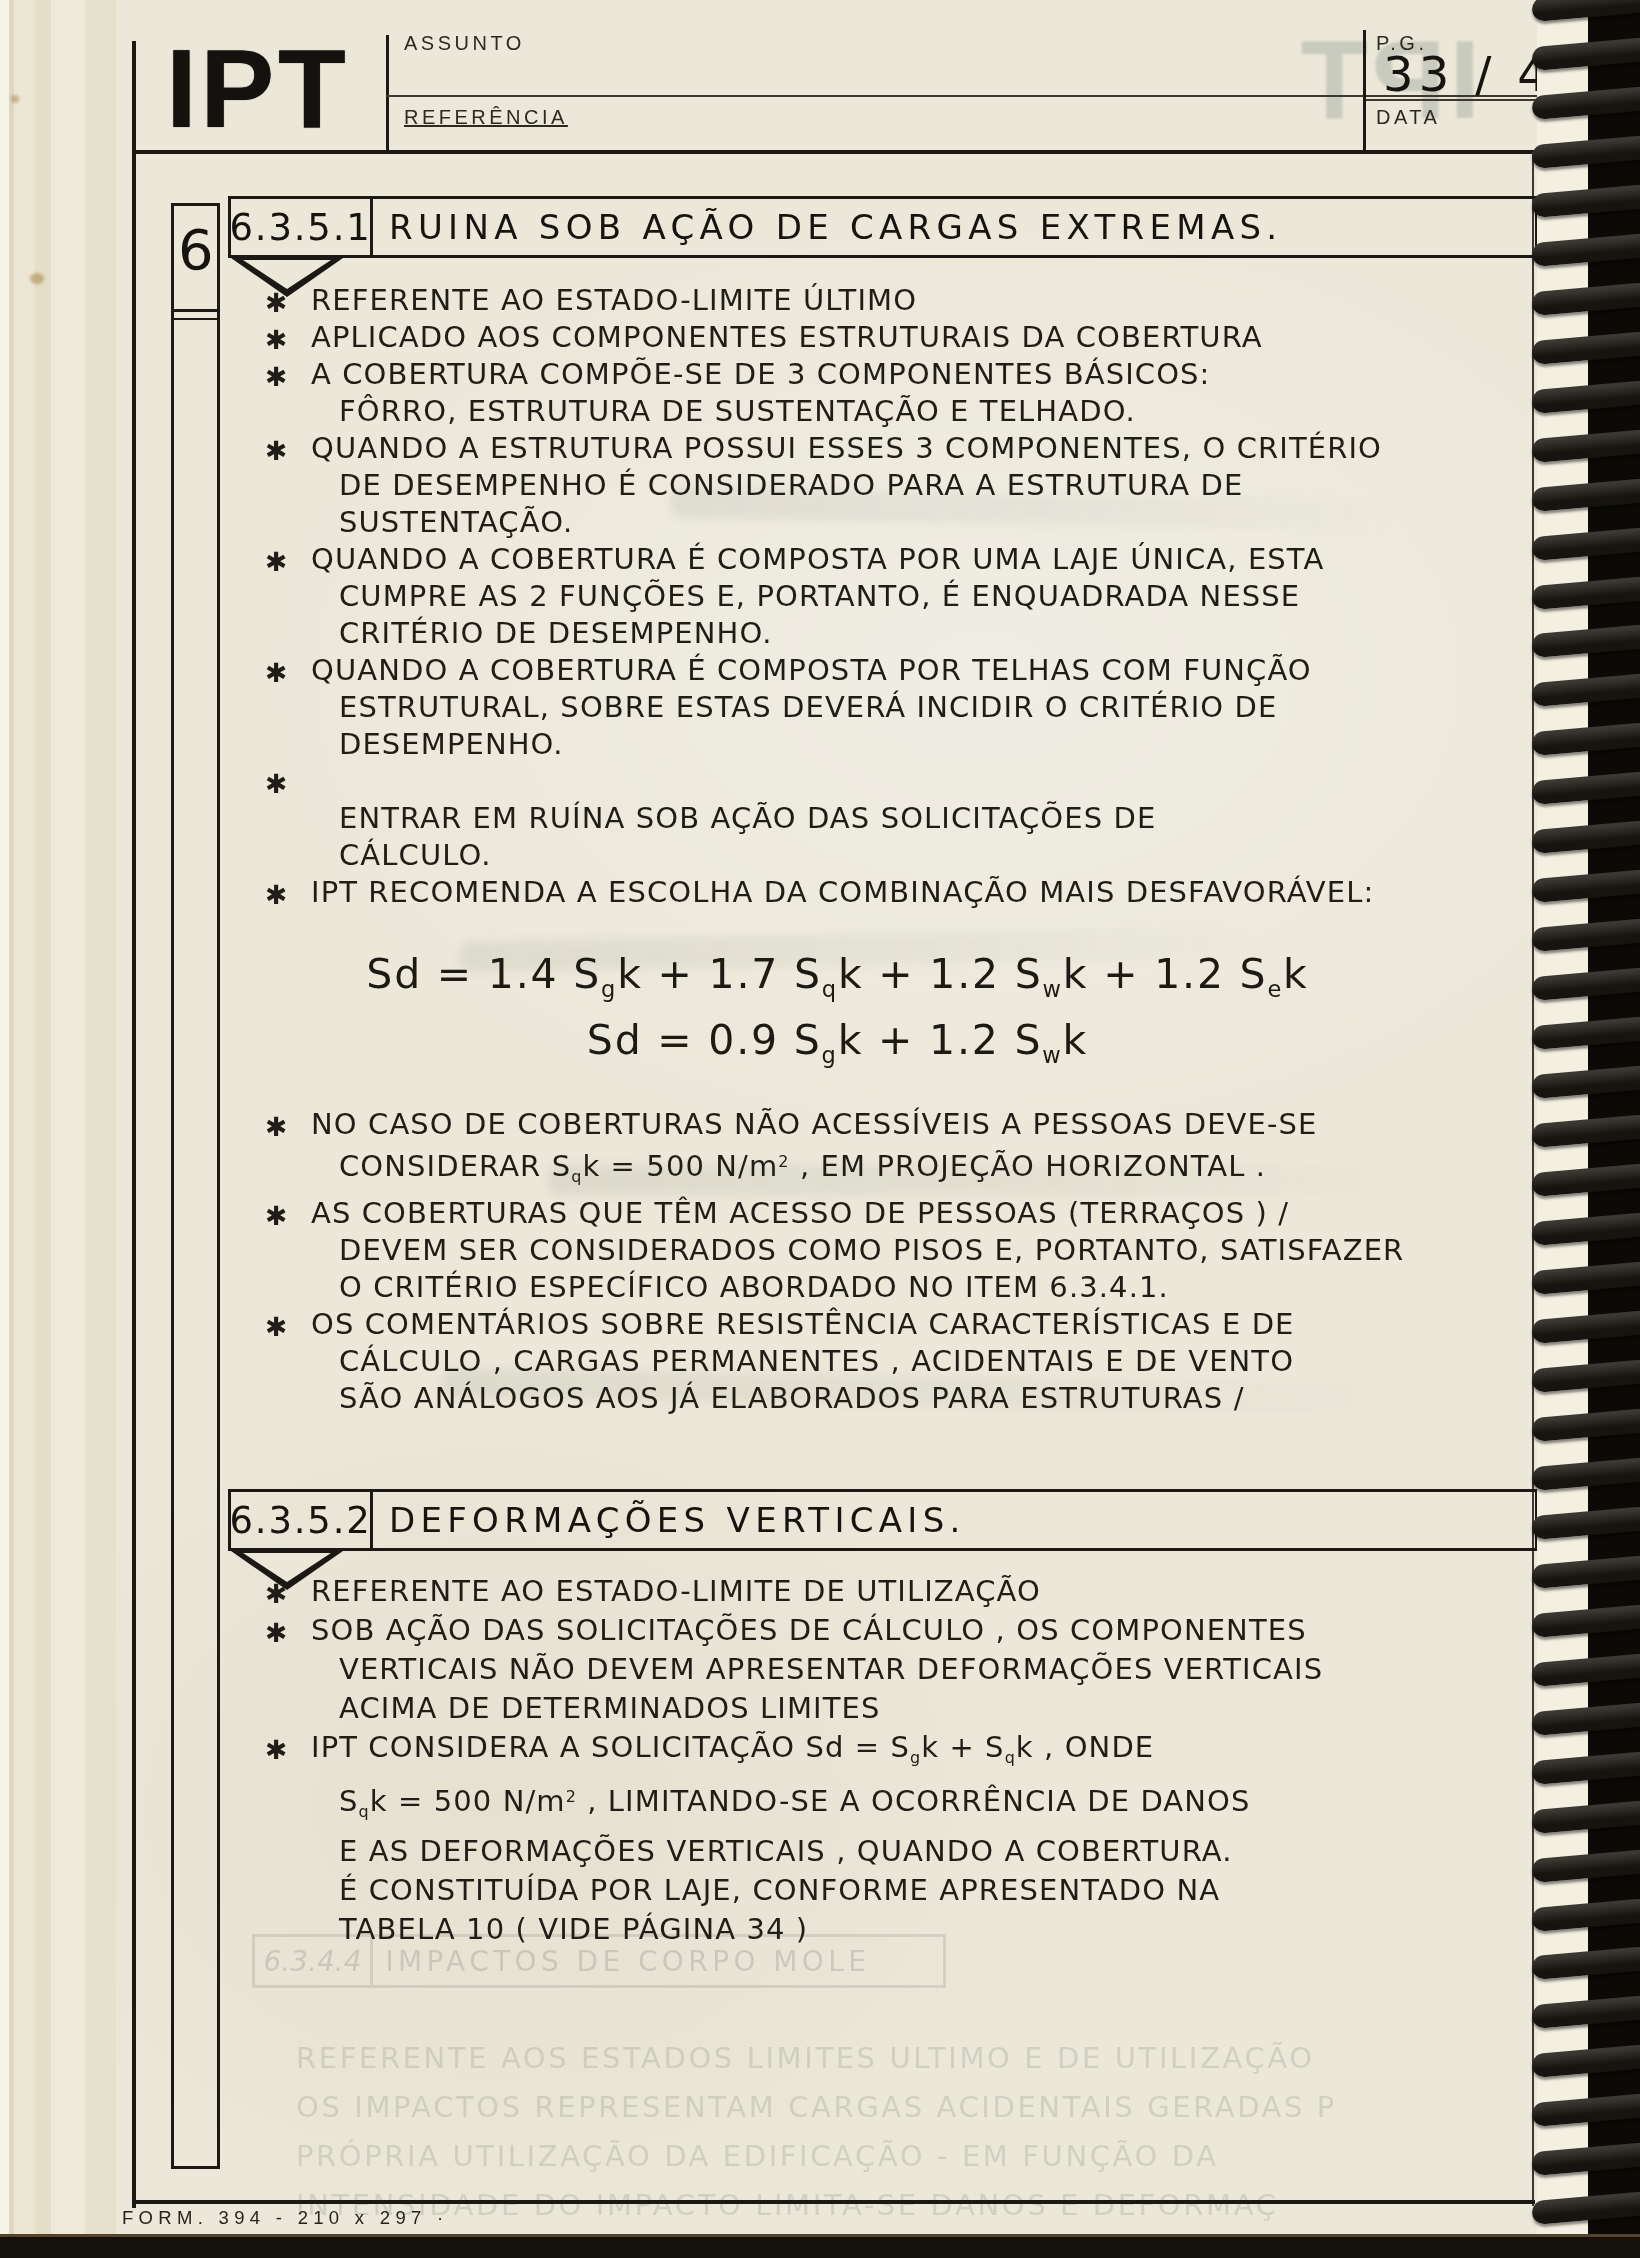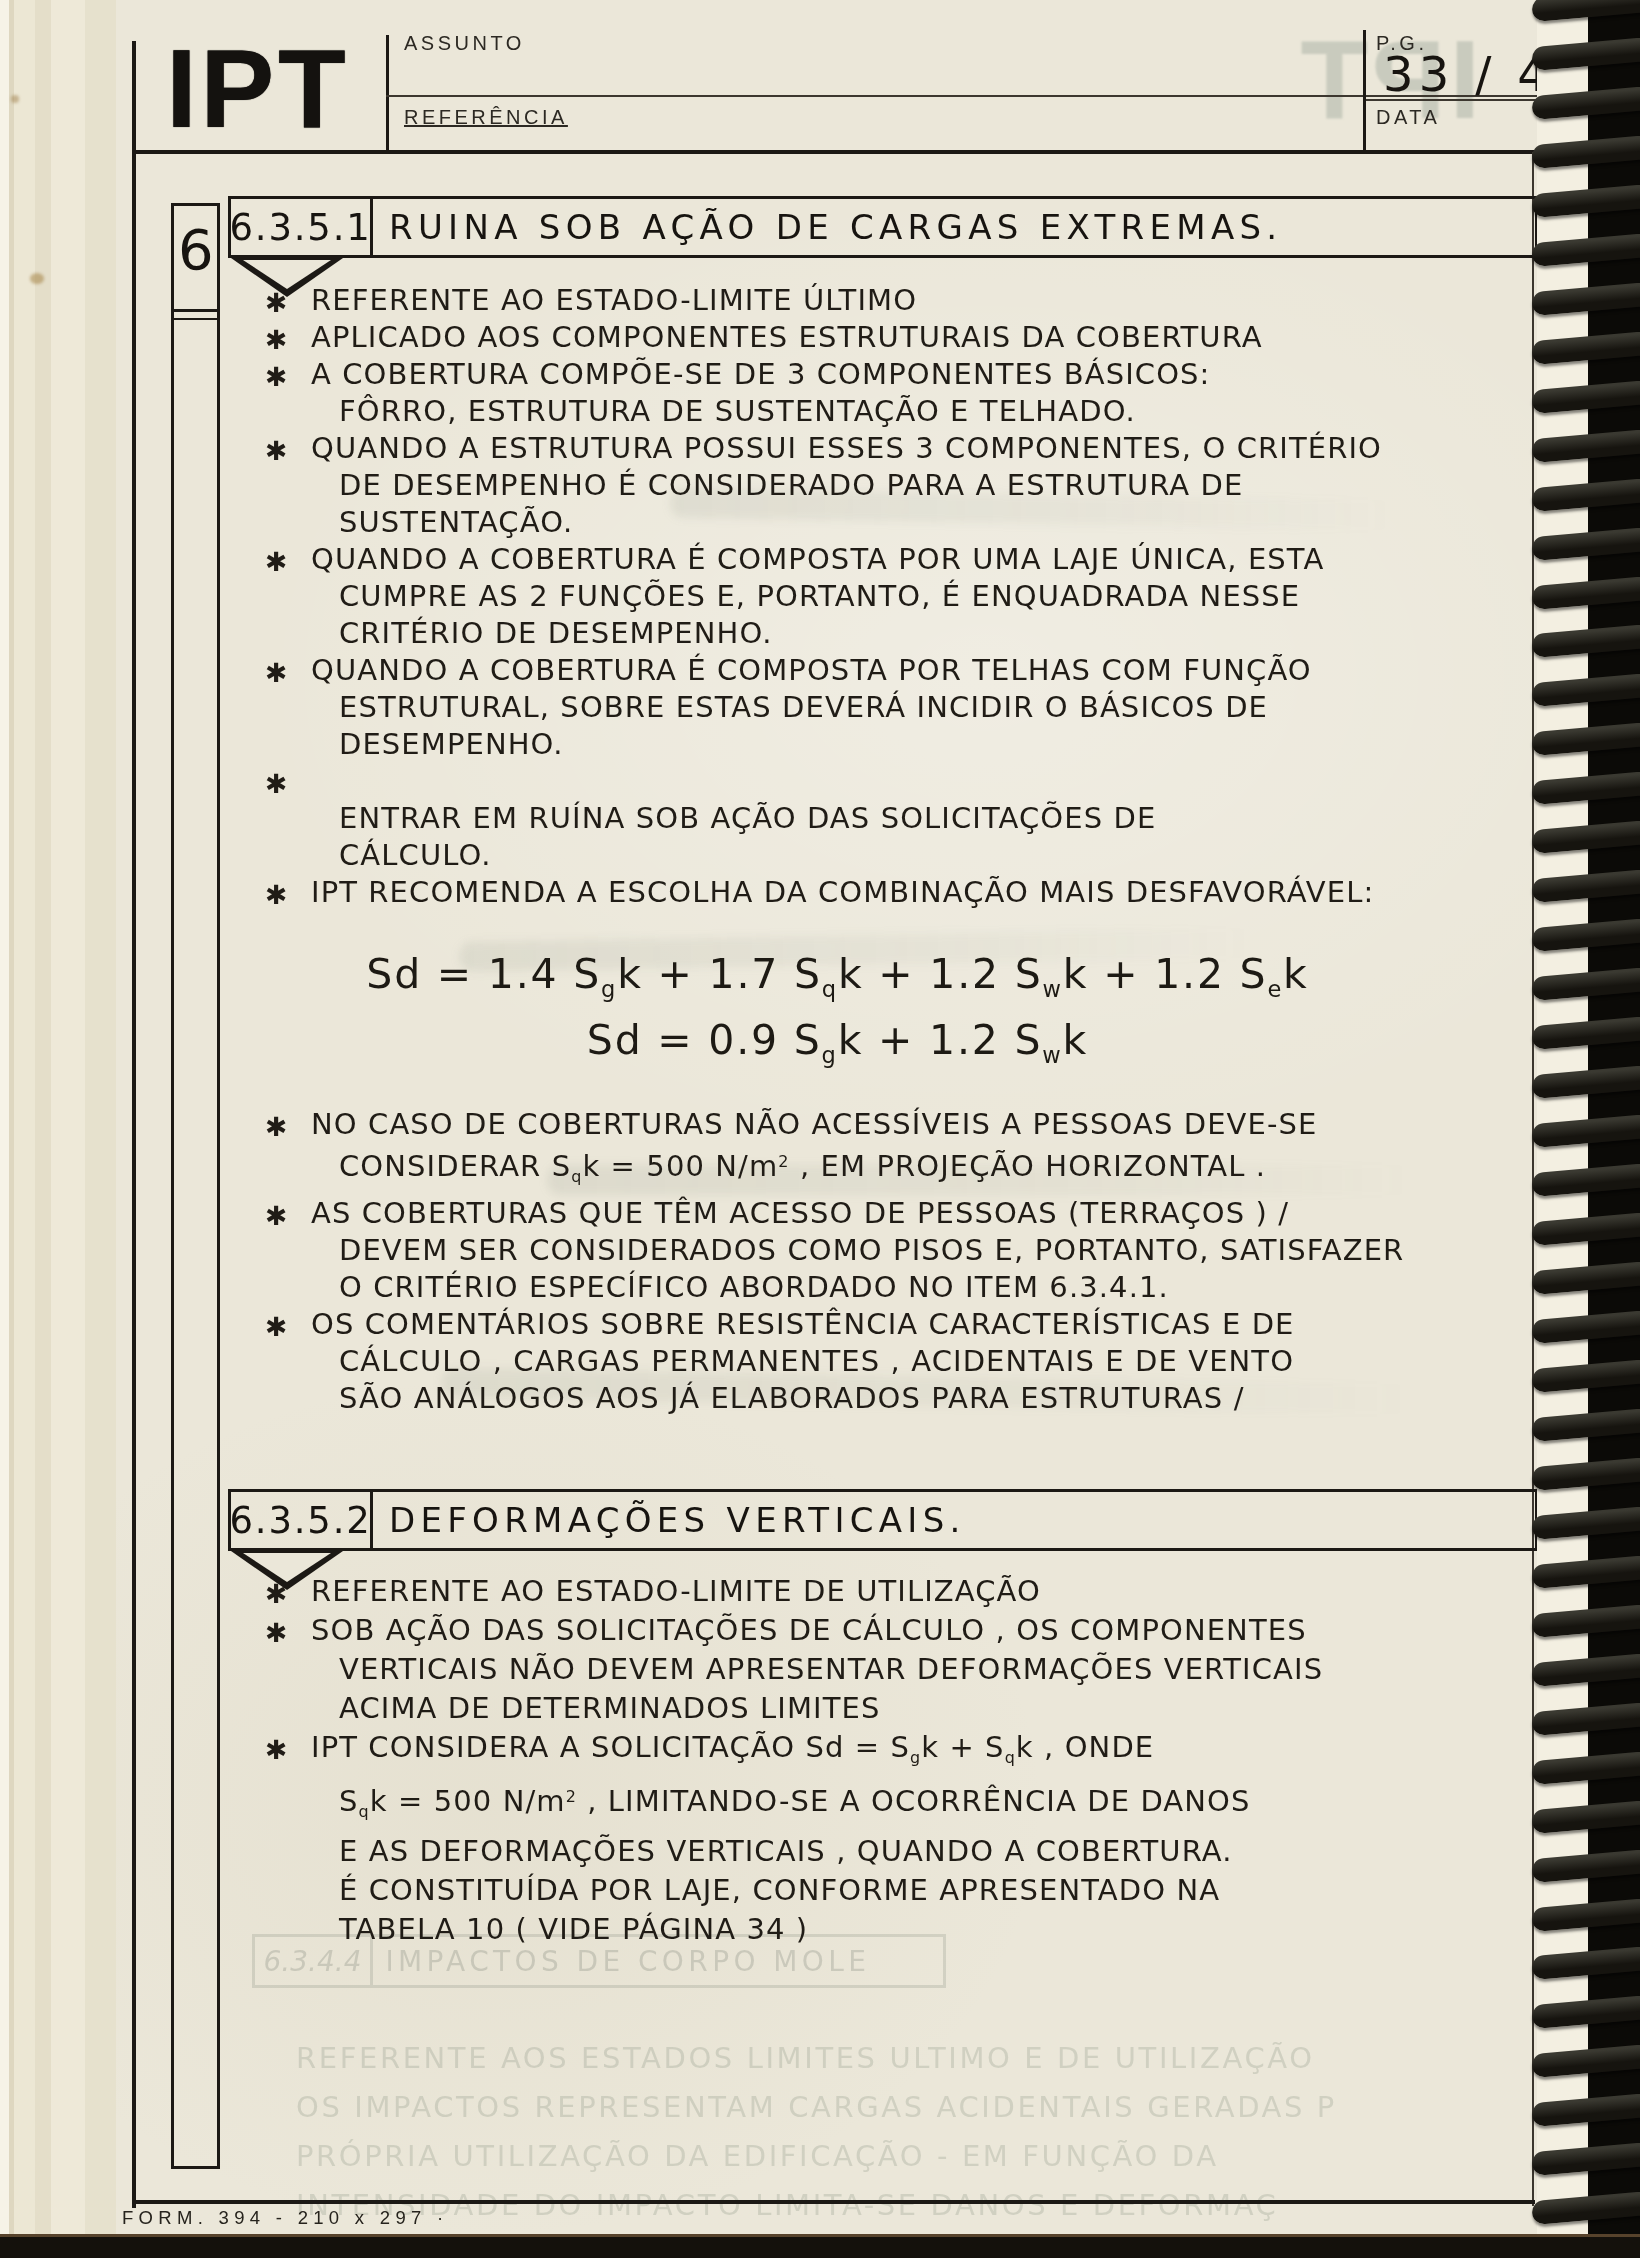--- a/index.html
+++ b/index.html
@@ -152,21 +152,21 @@
       <div class="line"><span class="marker">✱</span><span>APLICADO AOS COMPONENTES ESTRUTURAIS DA COBERTURA</span></div>
       <div class="line"><span class="marker">✱</span><span>A COBERTURA COMPÕE-SE DE 3 COMPONENTES BÁSICOS:</span></div>
       <div class="line cont"><span>FÔRRO, ESTRUTURA DE SUSTENTAÇÃO E TELHADO.</span></div>
       <div class="line"><span class="marker">✱</span><span>QUANDO A ESTRUTURA POSSUI ESSES 3 COMPONENTES, O CRITÉRIO</span></div>
       <div class="line cont"><span>DE DESEMPENHO É CONSIDERADO PARA A ESTRUTURA    DE</span></div>
       <div class="line cont"><span>SUSTENTAÇÃO.</span></div>
       <div class="line"><span class="marker">✱</span><span>QUANDO A COBERTURA É COMPOSTA POR UMA LAJE ÚNICA, ESTA</span></div>
       <div class="line cont"><span>CUMPRE AS 2 FUNÇÕES E, PORTANTO, É ENQUADRADA NESSE</span></div>
       <div class="line cont"><span>CRITÉRIO DE DESEMPENHO.</span></div>
       <div class="line"><span class="marker">✱</span><span>QUANDO A COBERTURA É COMPOSTA POR TELHAS COM FUNÇÃO</span></div>
-      <div class="line cont"><span>ESTRUTURAL, SOBRE ESTAS DEVERÁ INCIDIR O BÁSICOS DE</span></div>
+      <div class="line cont"><span>ESTRUTURAL, SOBRE ESTAS DEVERÁ INCIDIR O CRITÉRIO DE</span></div>
       <div class="line cont"><span>DESEMPENHO.</span></div>
       <div class="line"><span class="marker">✱</span></div>
       <div class="line cont"><span>ENTRAR EM RUÍNA SOB AÇÃO DAS SOLICITAÇÕES    DE</span></div>
       <div class="line cont"><span>CÁLCULO.</span></div>
       <div class="line"><span class="marker">✱</span><span>IPT RECOMENDA A ESCOLHA DA COMBINAÇÃO MAIS DESFAVORÁVEL:</span></div>
       <div class="formula first"><span>Sd = 1.4 S</span><span class="sub">g</span><span>k + 1.7 S</span><span class="sub">q</span><span>k + 1.2 S</span><span class="sub">w</span><span>k + 1.2 S</span><span class="sub">e</span><span>k</span></div>
       <div class="formula last"><span>Sd = 0.9 S</span><span class="sub">g</span><span>k + 1.2 S</span><span class="sub">w</span><span>k</span></div>
       <div class="line"><span class="marker">✱</span><span>NO CASO DE COBERTURAS NÃO ACESSÍVEIS A PESSOAS DEVE-SE</span></div>
       <div class="line cont"><span>CONSIDERAR  S</span><span class="sub">q</span><span>k = 500 N/m</span><span class="sup">2</span><span> ,  EM PROJEÇÃO  HORIZONTAL .</span></div>
       <div class="line"><span class="marker">✱</span><span>AS COBERTURAS QUE TÊM ACESSO DE PESSOAS (TERRAÇOS ) /</span></div>

